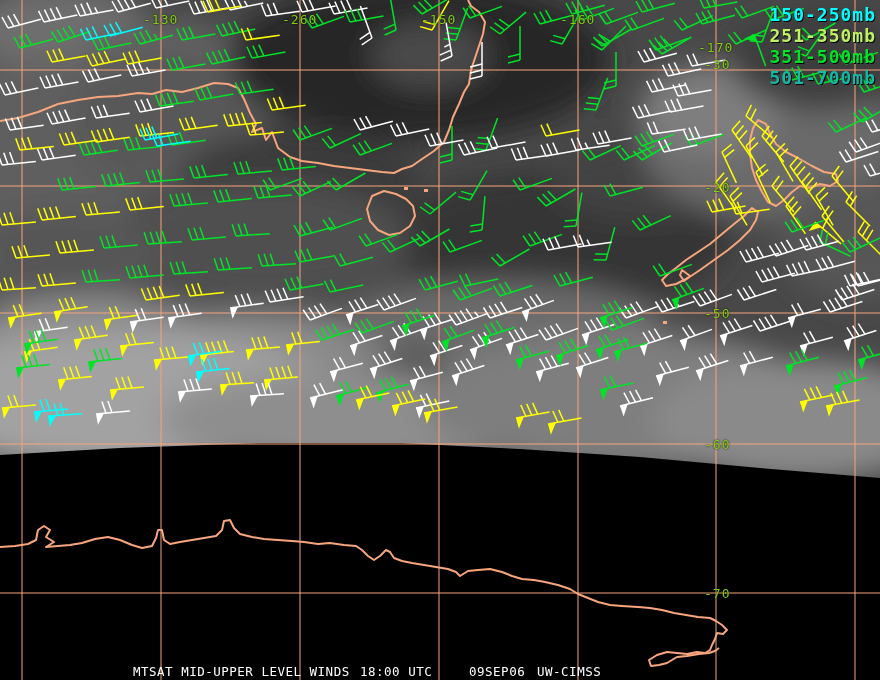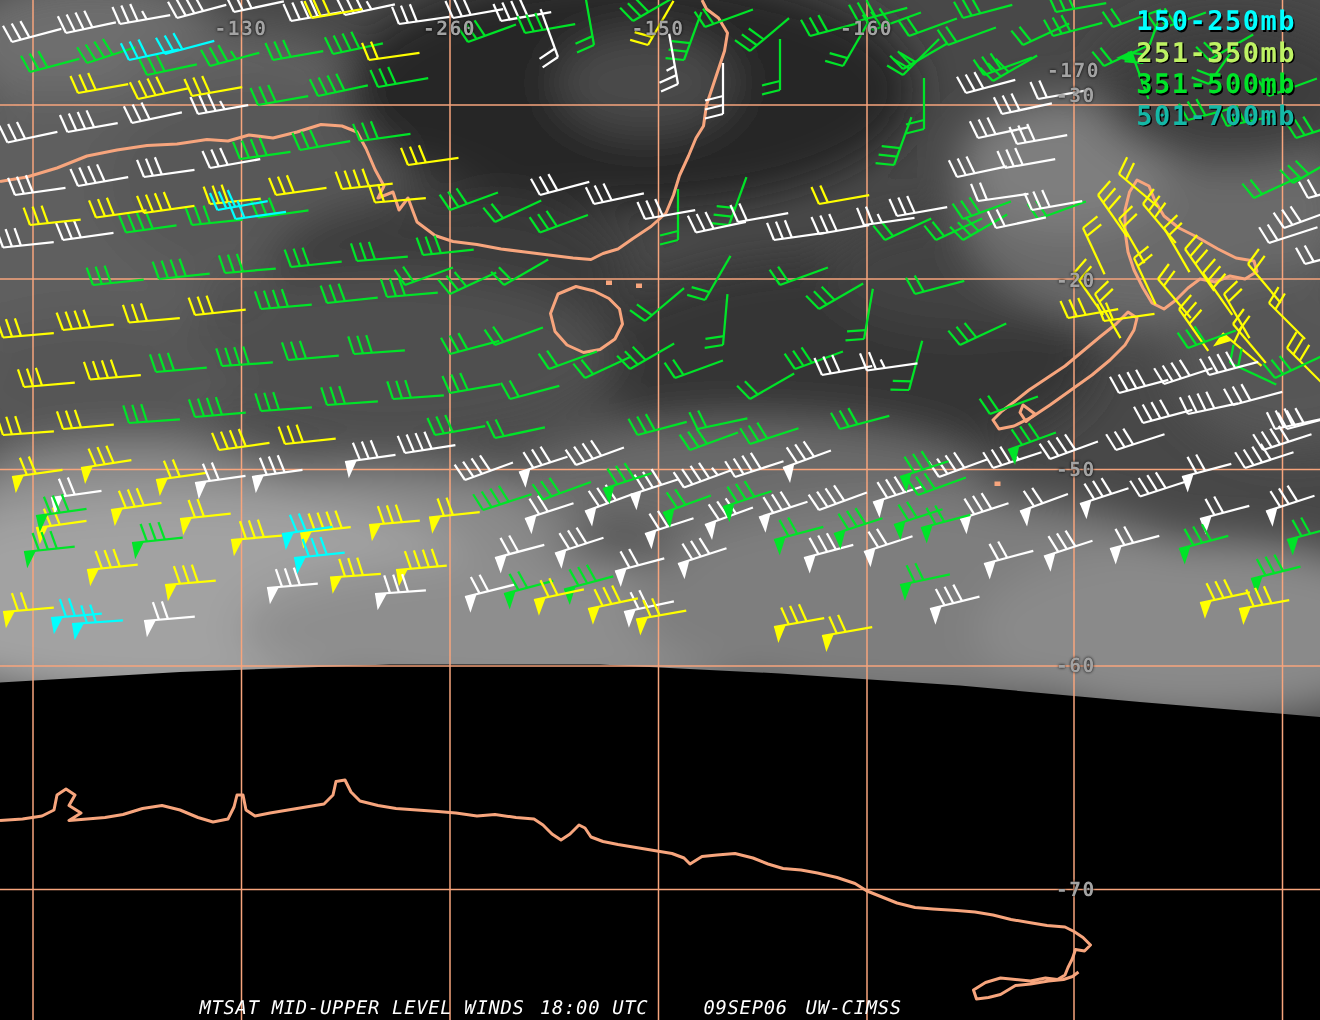--- a/index.html
+++ b/index.html
@@ -1,25 +1,25 @@
 <!DOCTYPE html>
 <html><head>
 <meta charset="utf-8">
 <style>
   html,body{margin:0;padding:0;background:#000;}
   #stage{position:relative;width:880px;height:680px;overflow:hidden;background:#000;
          font-family:"DejaVu Sans Mono","Liberation Mono",monospace;}
   #map-svg{position:absolute;left:0;top:0;}
   .overlay{position:absolute;left:0;top:0;width:880px;height:680px;pointer-events:none;}
-  .grid-label{position:absolute;color:#a3a3a3;font-size:13px;font-weight:bold;
+  .grid-label{position:absolute;color:#84cc16;font-size:13px;font-weight:normal;
               letter-spacing:1px;text-shadow:0 0 2px #000;white-space:nowrap;}
-  #legend{position:absolute;top:4px;right:16px;line-height:21px;}
+  #legend{position:absolute;top:4px;right:4px;line-height:21px;}
   .legend-row{font-size:18px;font-weight:bold;letter-spacing:1px;text-shadow:1px 1px 0 #000;}
   #caption{position:absolute;left:0;top:664px;width:772px;height:16px;color:#fff;
-           font-size:12.5px;letter-spacing:0.5px;font-style:italic;}
+           font-size:12.5px;letter-spacing:0.5px;}
   #caption span{position:absolute;top:0;white-space:pre;}
   .cap-title{left:133px;} .cap-time{left:360px;} .cap-date{left:453px;margin-left:16px;} .cap-src{left:537px;}
 </style>
 </head>
 <body>
 
 <div id="stage">
 
   <svg id="map-svg" width="880" height="680" viewBox="0 0 880 680">
     <defs>

